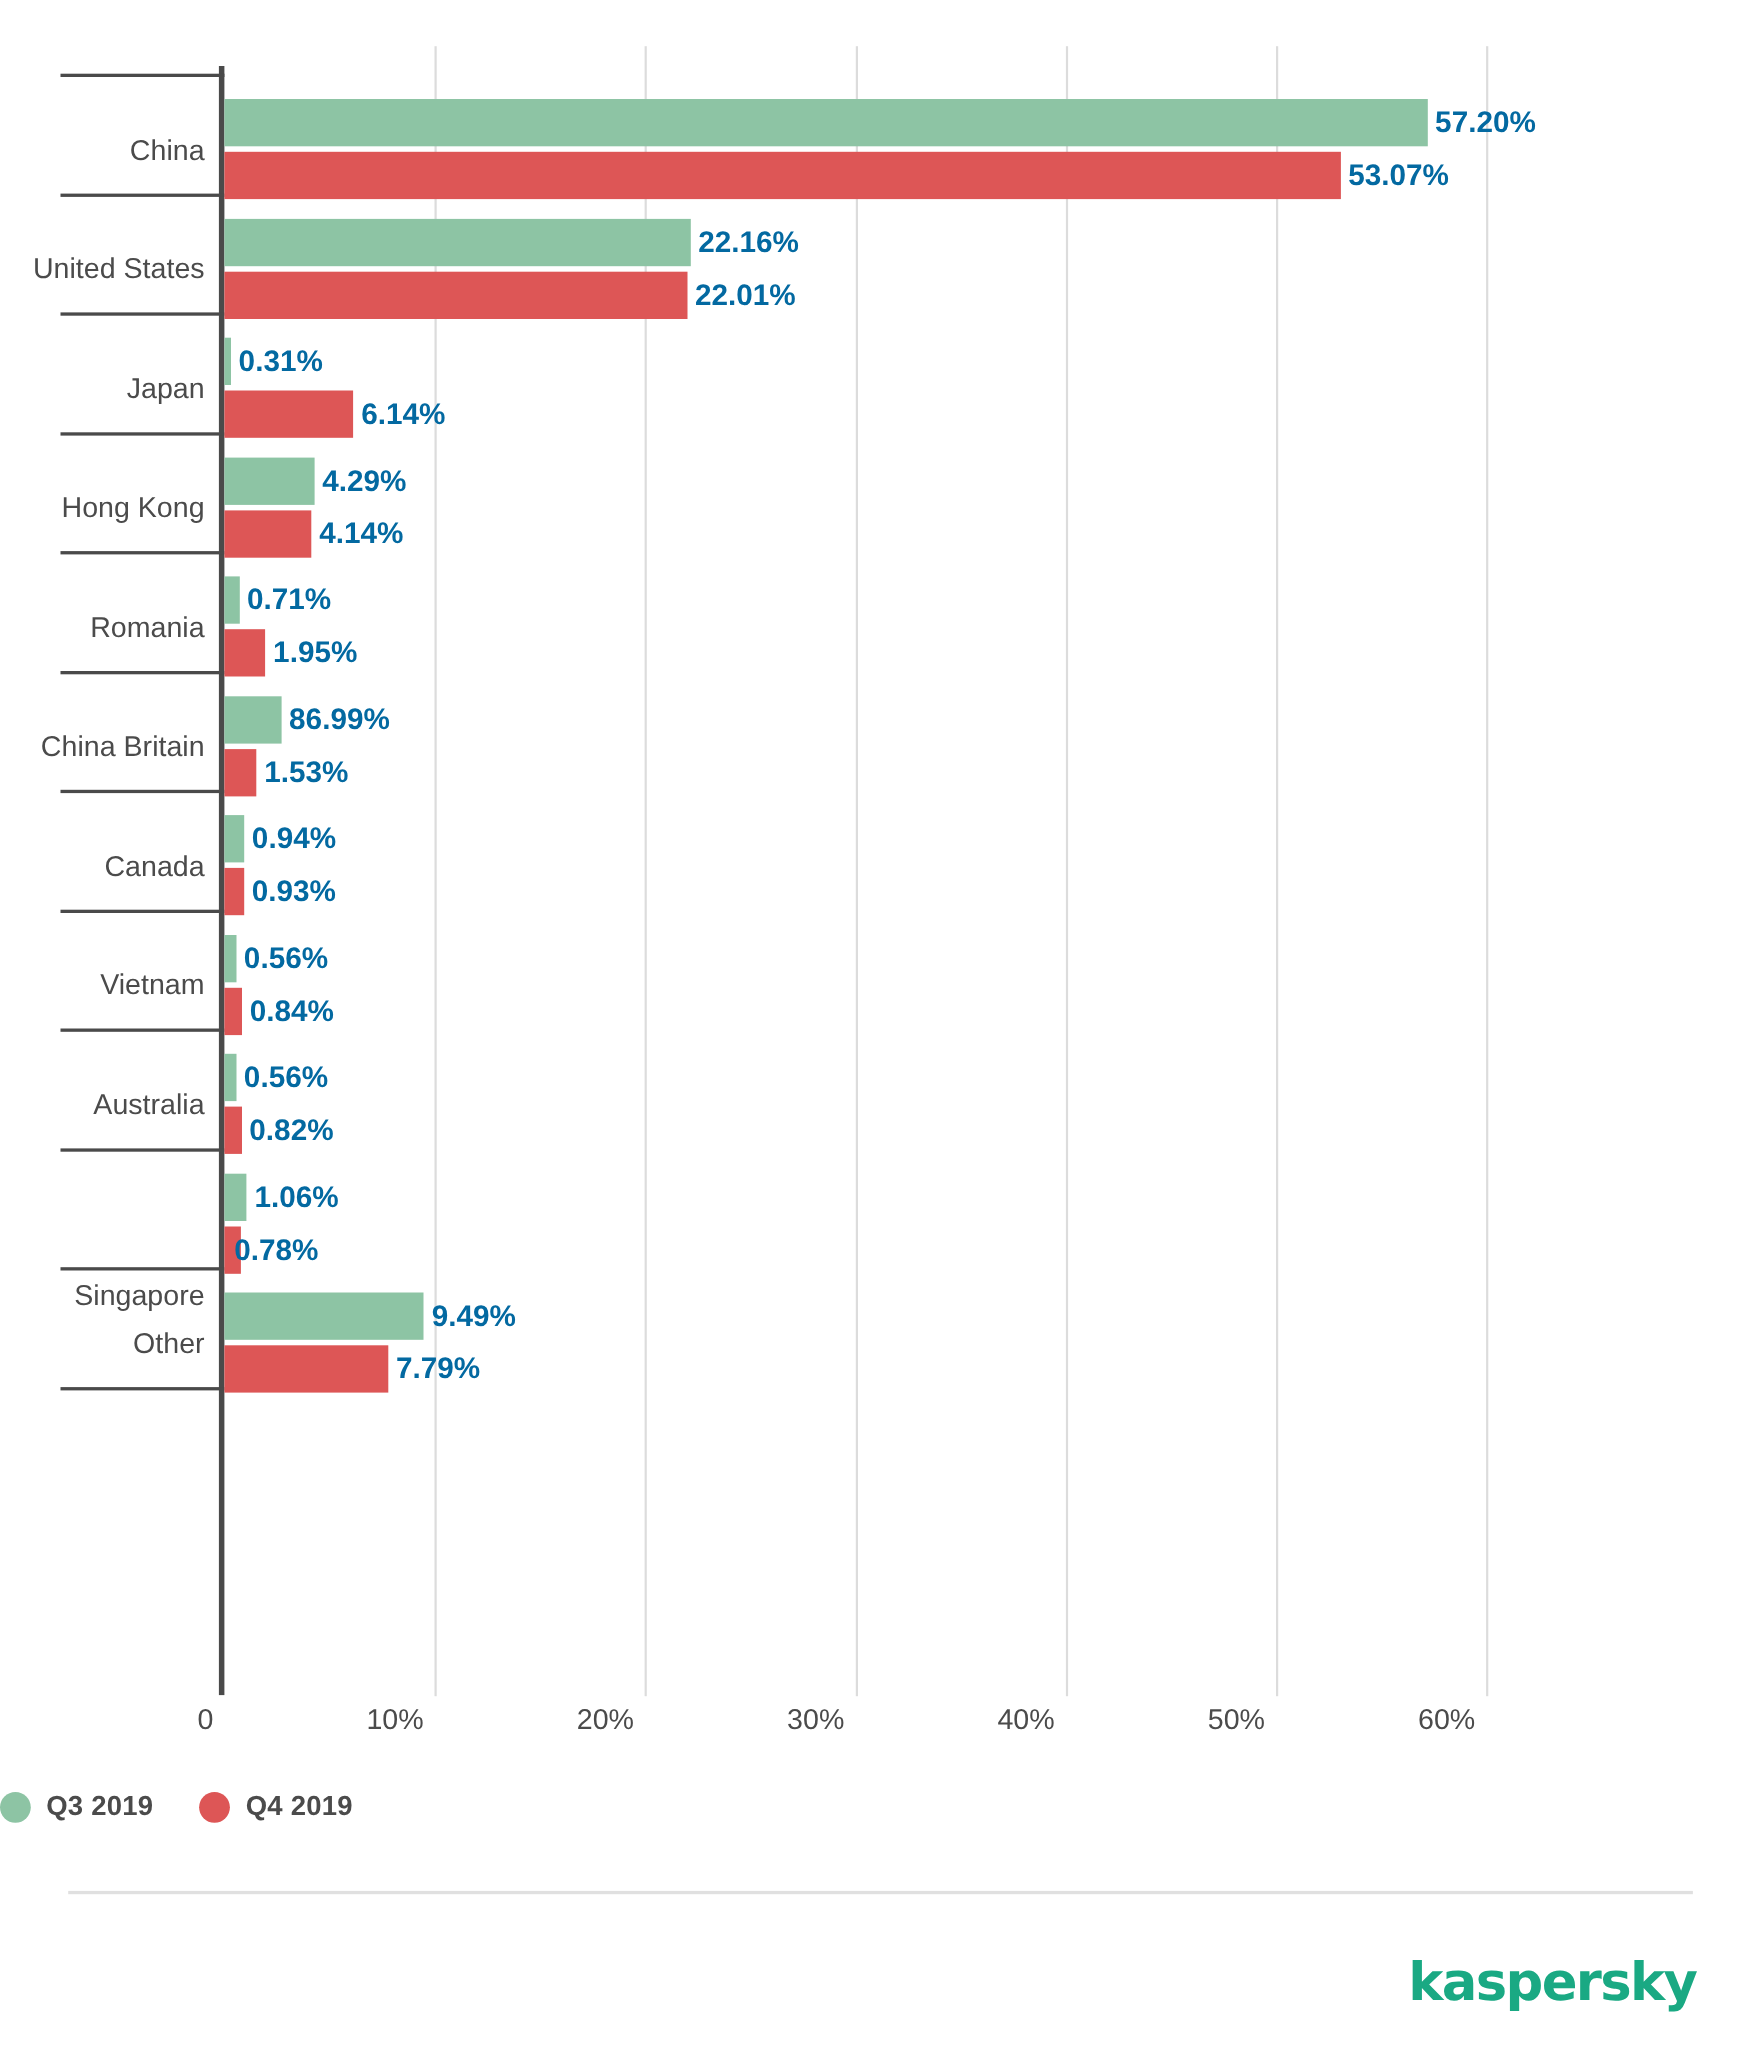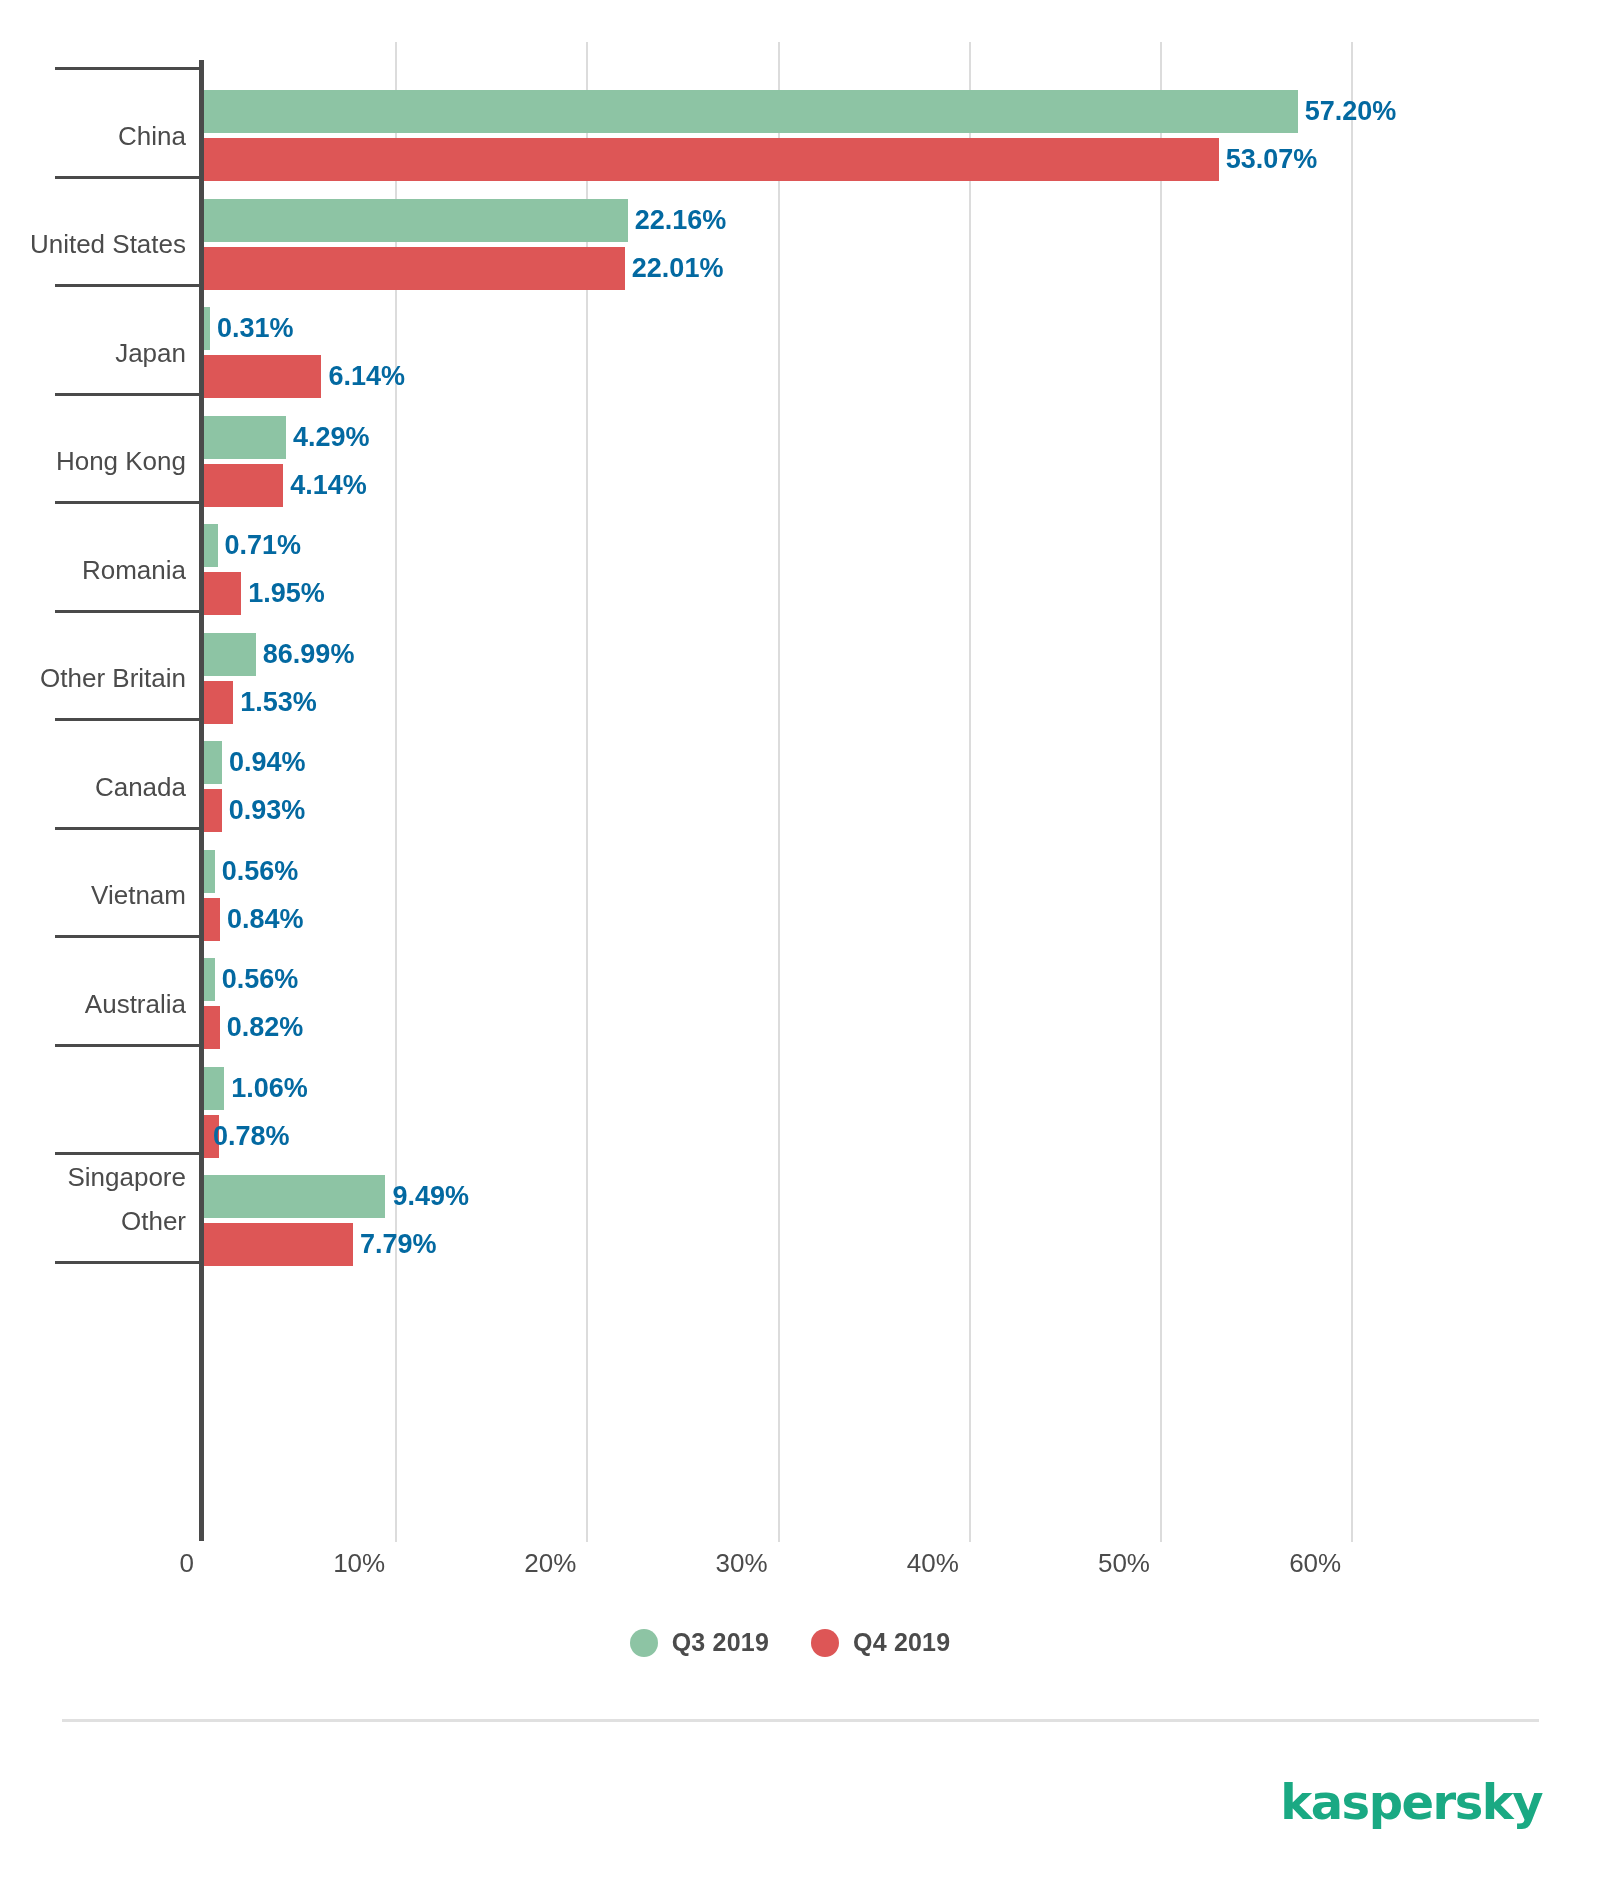--- a/index.html
+++ b/index.html
@@ -104,21 +104,21 @@
     padding-right: 10px;
   }
 
   
   .legend {
     position: absolute;
     top: 1628px;
     left: 0;
     width: 1600px;
     display: flex;
-    justify-content: center;
+    justify-content: flex-start;
     align-items: center;
     gap: 22px;
   }
   .legend-item {
     display: flex;
     align-items: center;
     gap: 14px;
     margin-right: 20px;
   }
   .legend-dot {
@@ -188,21 +188,21 @@
         <div class="cat-sep" style="top: 1043.5px;"></div>
         <div class="cat-sep" style="top: 1152px;"></div>
         <div class="cat-sep" style="top: 1260.5px;"></div>
       </div>
     <div id="cat-labels">
         <div class="cat-label" style="top: 122.5px; margin-left: 30px;">China</div>
         <div class="cat-label" style="top: 231px;">United States</div>
         <div class="cat-label" style="top: 339.5px;">Japan</div>
         <div class="cat-label" style="top: 448px;">Hong Kong</div>
         <div class="cat-label" style="top: 556.5px;">Romania</div>
-        <div class="cat-label" style="top: 665px;">Other Britain</div>
+        <div class="cat-label" style="top: 665px;">China Britain</div>
         <div class="cat-label" style="top: 773.5px;">Canada</div>
         <div class="cat-label" style="top: 882px;">Vietnam</div>
         <div class="cat-label" style="top: 990.5px;">Australia</div>
         <div class="cat-label" style="top: 1164px; text-align: center;">Singapore</div>
         <div class="cat-label" style="top: 1207.5px;">Other</div>
       </div>
     <div id="bars">
         <div class="bar q3" style="top: 90px; width: 1093.66px; background: rgb(141, 196, 164);"></div>
         <div class="bar-value" style="top: 90px; left: 1304.66px;">57.20%</div>
         <div class="bar q4" style="top: 138px; width: 1014.7px; background: rgb(221, 86, 86);"></div>

